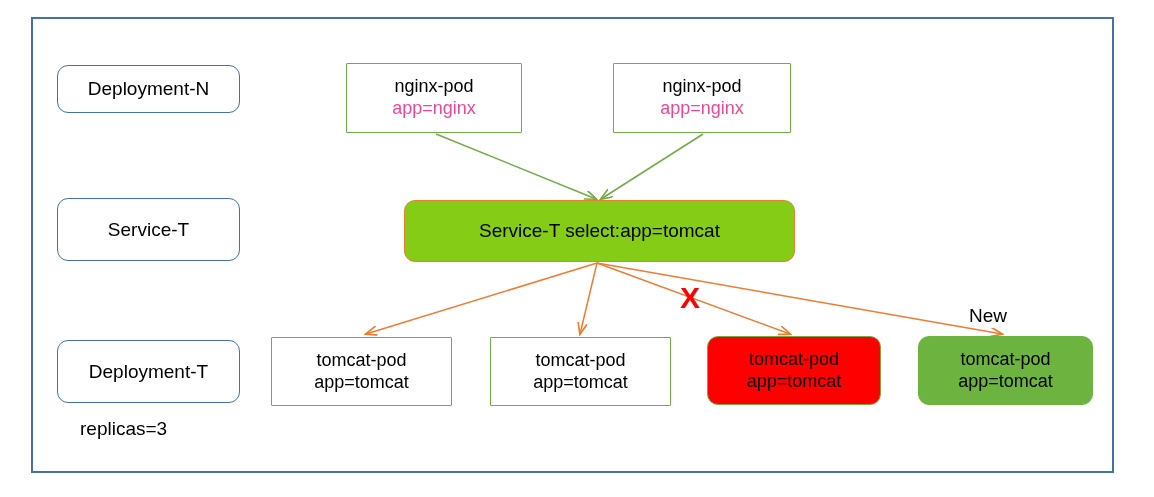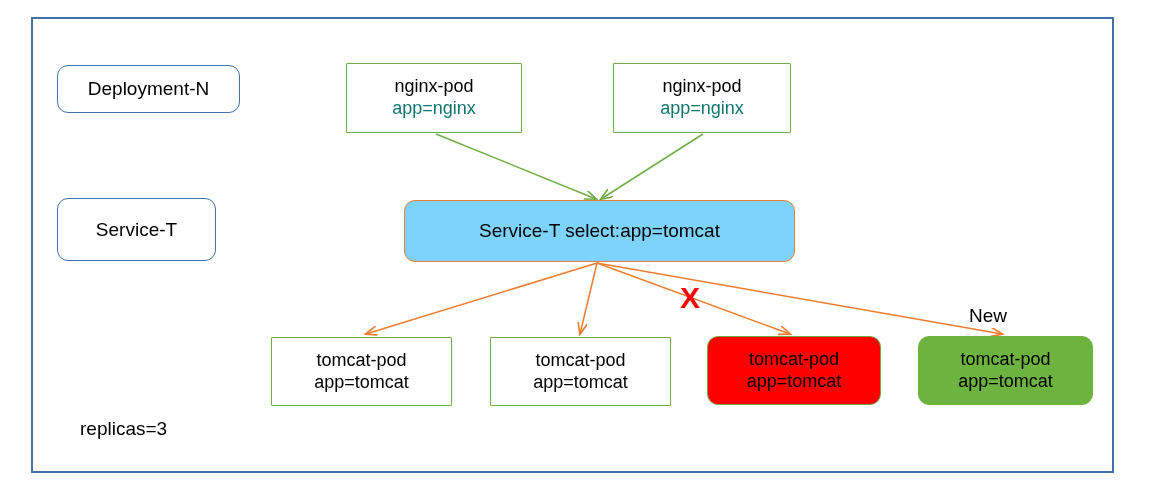--- a/index.html
+++ b/index.html
@@ -65,30 +65,30 @@
     color: #000000;
   }
   
   .pod-outline {
     border: 1.7px solid #70ad47;
     border-radius: 1px;
     background: #ffffff;
     font-size: 18px;
   }
   .pod-outline .sub.green {
-    color: #0f766e;
+    color: #ec4899;
   }
   .pod-outline .sub.black {
     color: #000000;
   }
   
   .service-box {
     border: 1.9px solid #ed7d31;
     border-radius: 11px;
-    background: #7dd3fc;
+    background: #84cc16;
     font-size: 19px;
     color: #000000;
   }
   
   .pod-filled {
     border-radius: 11px;
     font-size: 18px;
     color: #000000;
   }
   .pod-red {
@@ -153,24 +153,27 @@
 
     <line x1="597" y1="263" x2="790" y2="334" stroke="#ed7d31" stroke-width="1.5" marker-end="url(#arrow-orange)"></line>
 
     <line x1="597" y1="263" x2="1002" y2="334" stroke="#ed7d31" stroke-width="1.5" marker-end="url(#arrow-orange)"></line>
   </svg>
 
   <div class="node group-box" style="left:57px; top:65px; width:183px; height:48px;">
     <span class="title">Deployment-N</span>
   </div>
 
-  <div class="node group-box" style="left:57px; top:198px; width:159px; height:63px;">
+  <div class="node group-box" style="left:57px; top:198px; width:183px; height:63px;">
     <span class="title">Service-T</span>
   </div>
 
+  <div class="node group-box" style="left:57px; top:340px; width:183px; height:63px;">
+    <span class="title">Deployment-T</span>
+  </div>
 
   <div class="plain-text replicas-label">replicas=3</div>
 
   <div class="node pod-outline" style="left:346px; top:63px; width:176px; height:70px;">
     <span class="title">nginx-pod</span>
     <span class="sub green">app=nginx</span>
   </div>
 
   <div class="node pod-outline" style="left:613px; top:63px; width:178px; height:70px;">
     <span class="title">nginx-pod</span>

